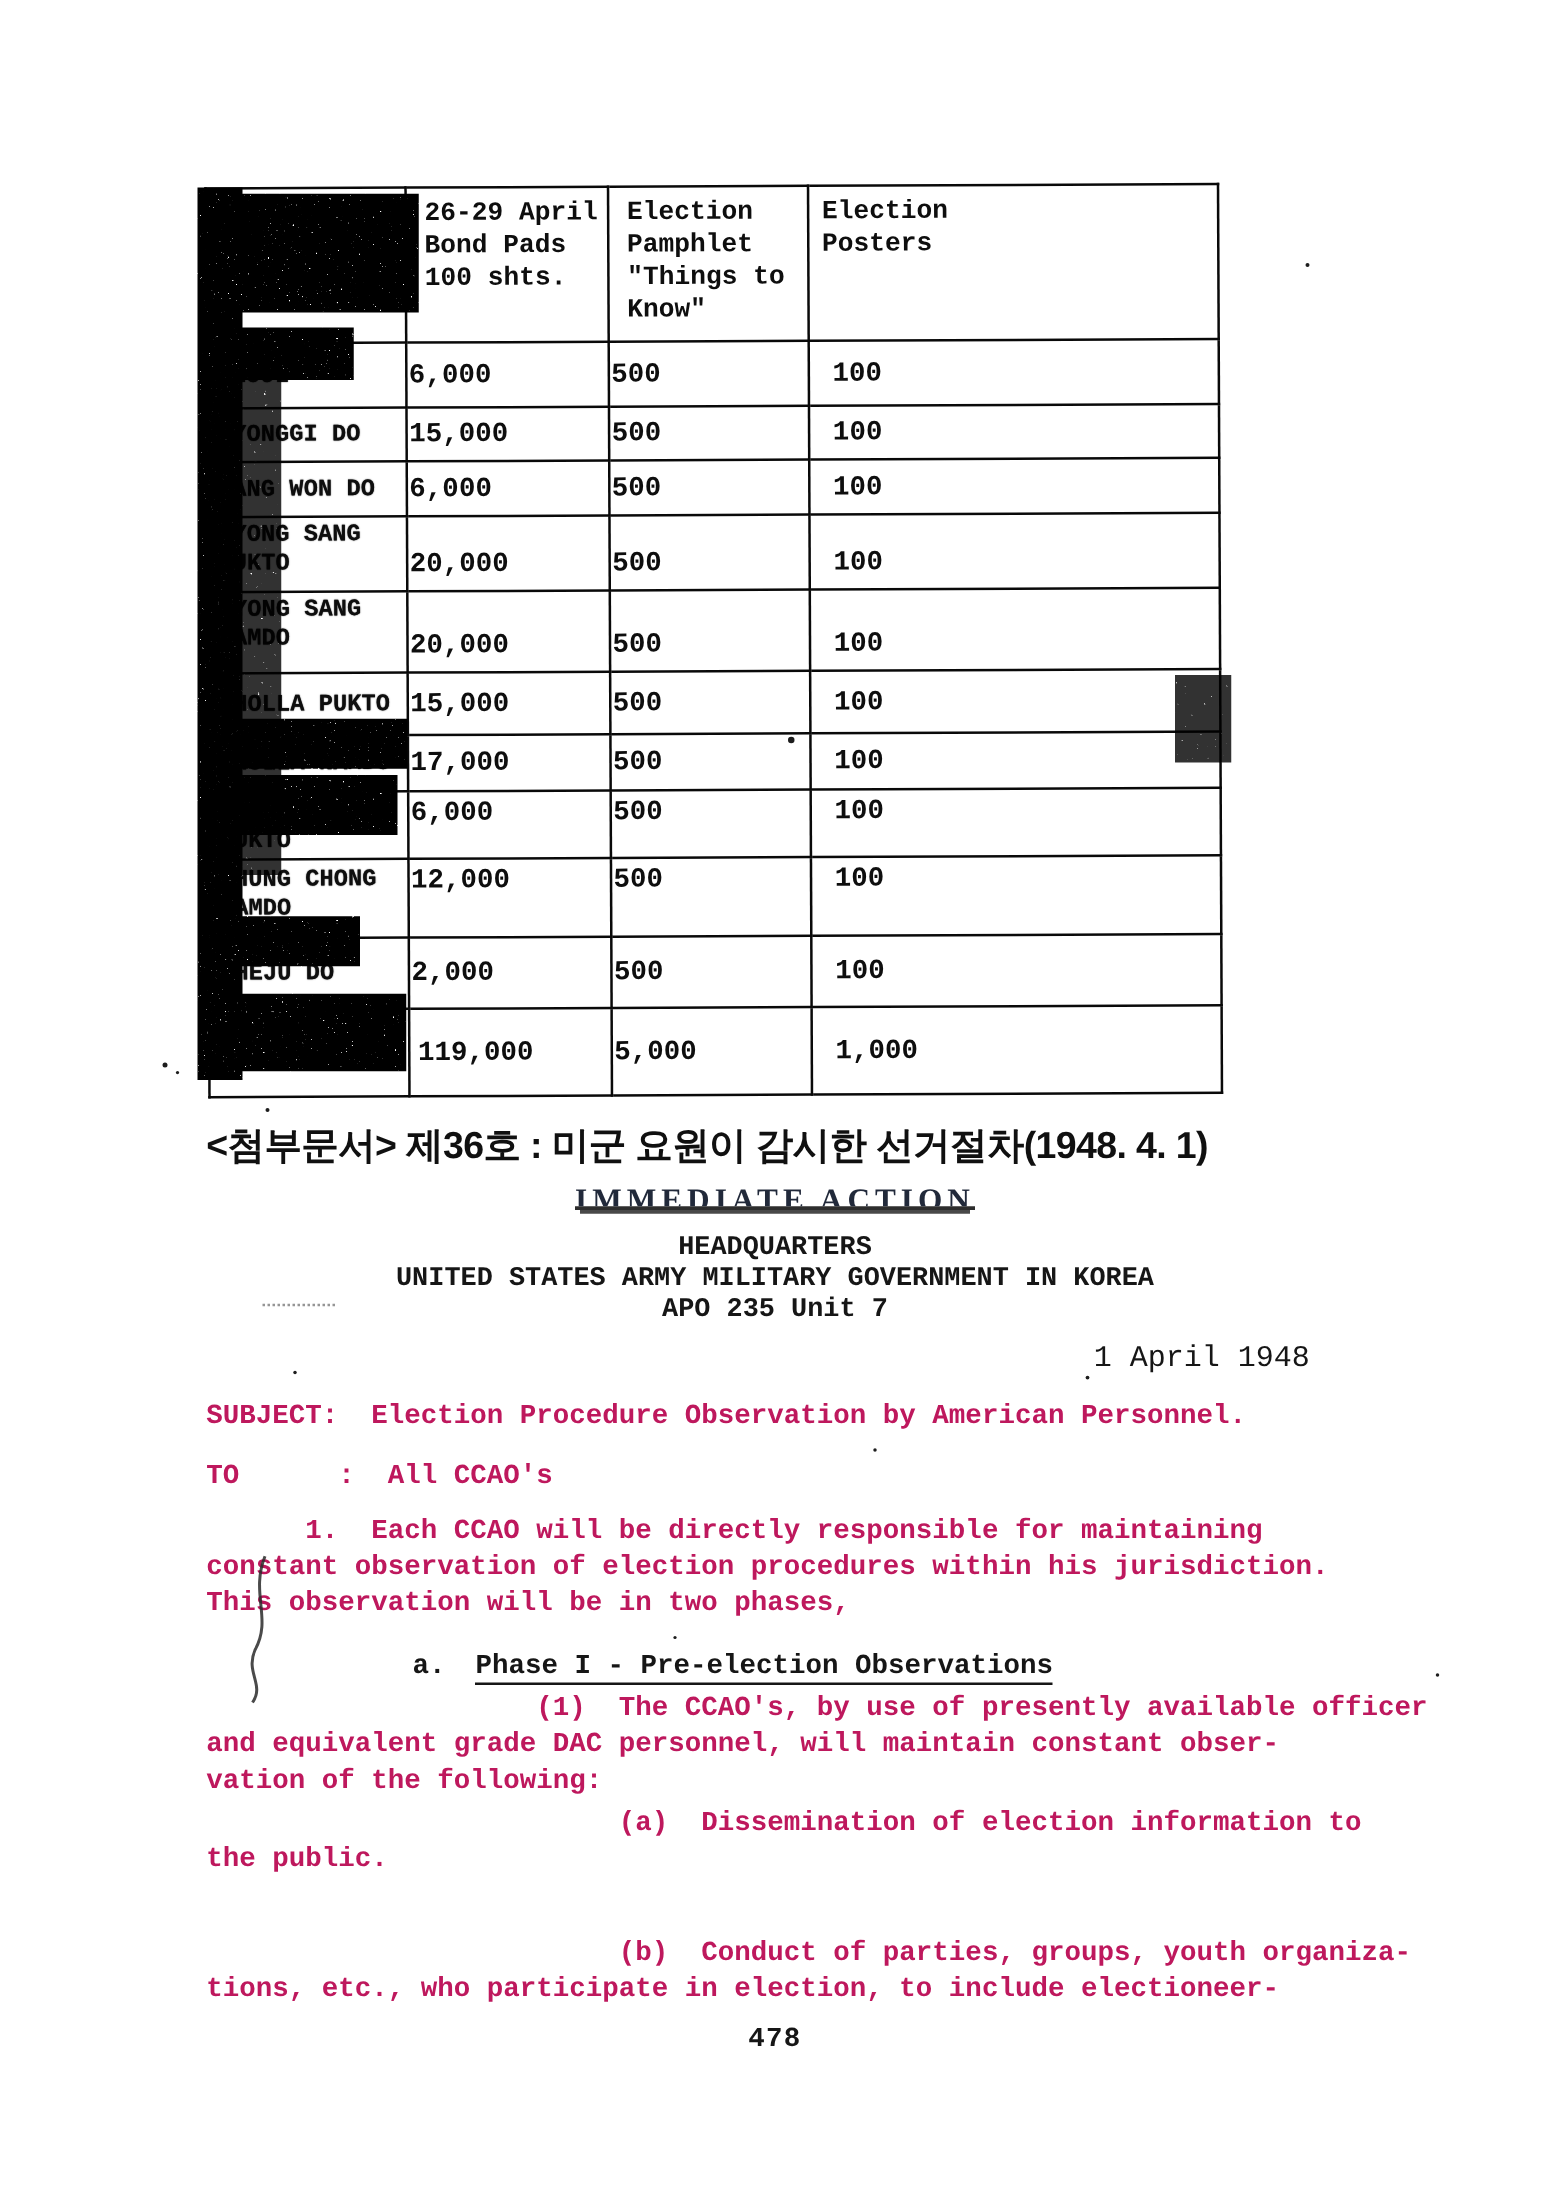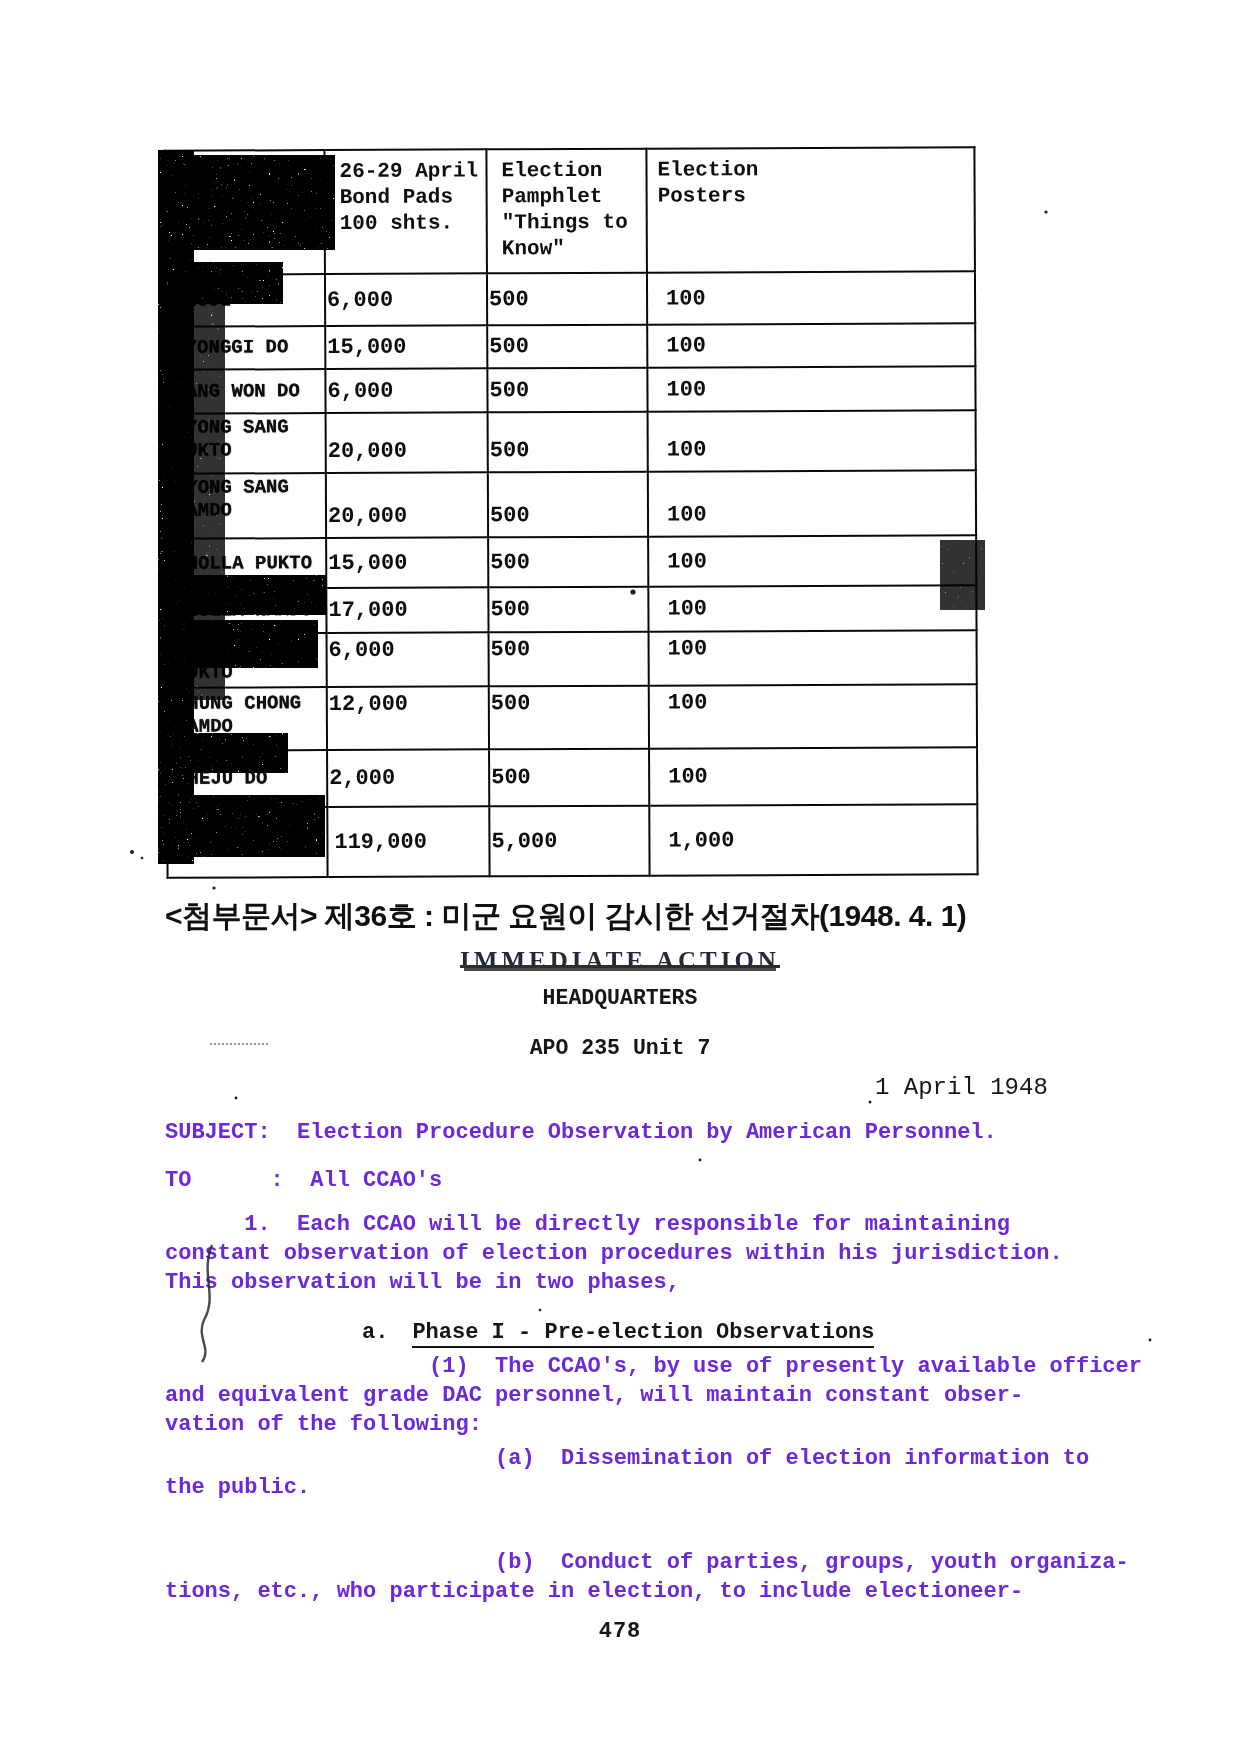--- a/index.html
+++ b/index.html
@@ -50,24 +50,24 @@
     font-family:"Liberation Serif", serif;font-weight:bold;font-size:25px;
     line-height:25px;letter-spacing:4px;color:#0f172a;
     border-bottom:3px solid #1c1c1c;box-shadow:0 7px 0 -4px #3a3a3a;
     filter:blur(0.5px);opacity:.92;
   }
   .hq{position:absolute;left:165px;width:910px;text-align:center;
       font-size:21.5px;font-weight:bold;line-height:25px;white-space:pre;}
   .hq1{top:986px}.hq2{top:1011px}.hq3{top:1036px}
   .date-line{position:absolute;top:1074px;left:875px;font-size:24px;font-weight:normal;}
   .pre{white-space:pre;}
-  .tline{position:absolute;left:165px;font-size:22px;font-weight:bold;line-height:29px;color:#6d28d9;}
+  .tline{position:absolute;left:165px;font-size:22px;font-weight:bold;line-height:29px;color:#be185d;}
   .subject{top:1118px}.to{top:1166px}
   .para1{top:1210px}.para-a1{top:1352px}.para-a1a{top:1444px}.para-a1b{top:1548px}
-  .heading-a{position:absolute;left:330px;top:1320px;font-size:22px;font-weight:bold;margin-left:32px;}
+  .heading-a{position:absolute;left:330px;top:1320px;font-size:22px;font-weight:bold;}
   .heading-a .ul{border-bottom:2.5px solid #161616;padding-bottom:1px;margin-left:24px;}
   .page-number{position:absolute;left:0;width:1240px;top:1604px;text-align:center;
     font-size:22px;font-weight:bold;letter-spacing:1px;margin-top:15px;}
 
   
   .noise-svg{position:absolute;left:0;top:0;pointer-events:none;}
   .dash-artifact{position:absolute;left:210px;top:1043px;width:58px;border-top:2px dotted #6a6a6a;opacity:.7;}
 </style>
 </head>
 <body>
@@ -167,20 +167,21 @@
     </table>
   </div>
 
   <div class="caption-ko">&lt;첨부문서&gt; 제36호 : 미군 요원이 감시한 선거절차(1948. 4. 1)</div>
 
   <div class="stamp-wrap">
     <span class="stamp">IMMEDIATE ACTION</span>
   </div>
 
   <div class="hq hq1">HEADQUARTERS</div>
+  <div class="hq hq2">UNITED STATES ARMY MILITARY GOVERNMENT IN KOREA</div>
   <div class="hq hq3">APO 235 Unit 7</div>
 
   <div class="dash-artifact"></div>
 
   <div class="date-line">1 April 1948</div>
 
   <div class="tline pre subject">SUBJECT:  Election Procedure Observation by American Personnel.</div>
   <div class="tline pre to">TO      :  All CCAO's</div>
 
   <div class="tline pre para1">      1.  Each CCAO will be directly responsible for maintaining

